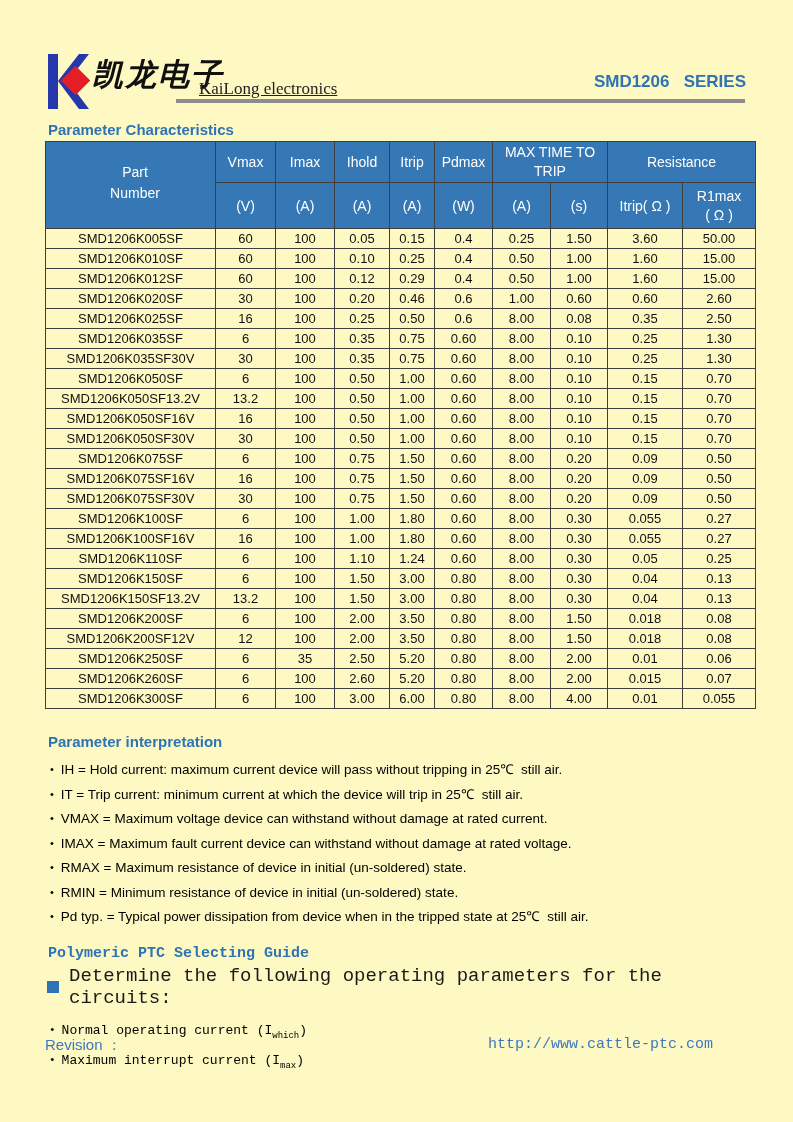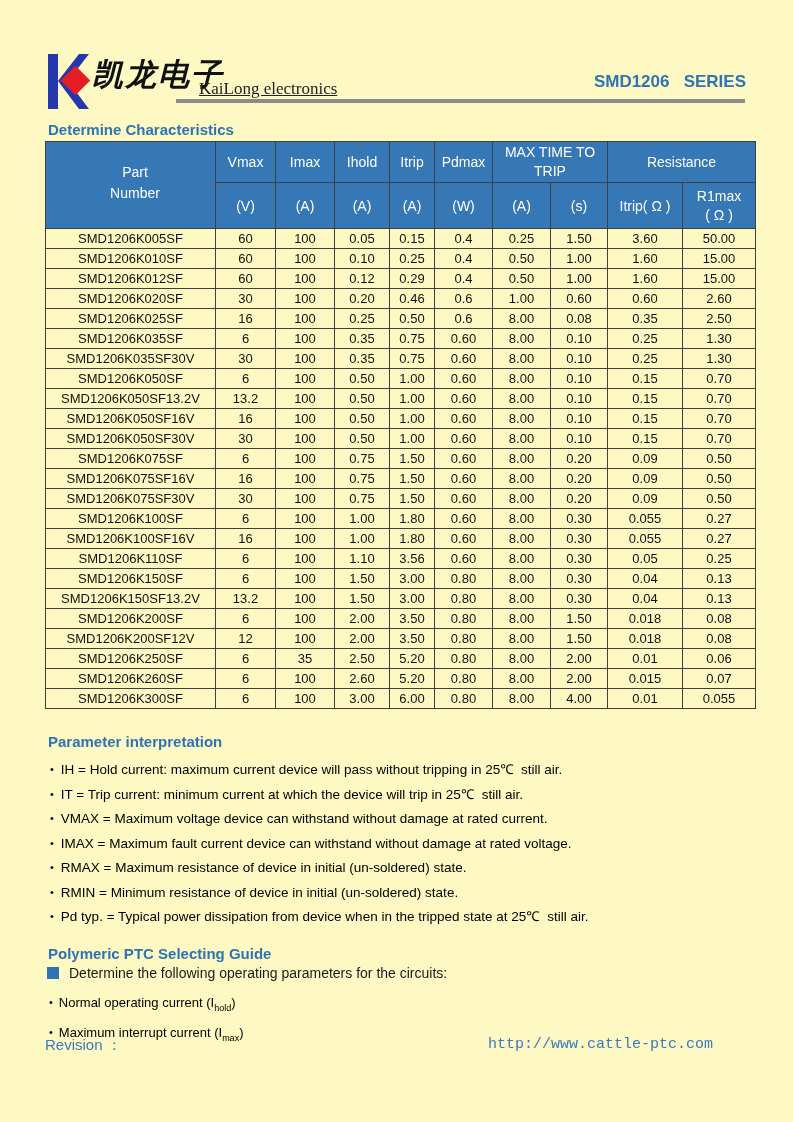--- a/index.html
+++ b/index.html
@@ -52,22 +52,22 @@
 
   
   .param { margin-top:24px; }
   .param ul { list-style:none; margin:8px 0 0 2px; }
   .param li {
     font-size:13.5px; line-height:24.5px; color:#000; white-space:pre-wrap;
   }
   .param li::before { content:"•"; font-size:11px; margin:0 7px 0 3px; position:relative; top:-1px; }
 
   
-  .guide { margin-top:15px; }
-  .guide-intro { display:flex; align-items:center; margin:0 0 0 2px; font-size:14px; }
+  .guide { margin-top:15px;font-family:Liberation Mono, monospace; }
+  .guide-intro { display:flex; align-items:center; margin:0 0 0 2px; font-size:19px; }
   .sq { width:12px; height:12px; background:#2e74b5; margin-right:10px; flex:0 0 auto; }
   .guide-bullets { list-style:none; margin:9px 0 0 4px; }
   .guide-bullets li { font-size:13px; line-height:25px; color:#000; }
   .guide-bullets li::before { content:"•"; font-size:11px; margin-right:6px; position:relative; top:-1px; }
   .guide-bullets sub { font-size:9px; }
 
   
   .footer { position:absolute; top:1036px; left:45px; width:710px; display:flex; font-size:15px; }
   .rev { color:#3e78c0; }
   .url { margin-left:auto; margin-right:42px; color:#3e78c0; text-decoration:none;font-family:Liberation Mono, monospace; }
@@ -84,21 +84,21 @@
       <rect x="17" y="18" width="21" height="21" transform="rotate(45 27.5 28.5)" fill="#e31e24"></rect>
     </svg>
     <div class="logo-cn">凯龙电子</div>
   </div>
   <div class="logo-en" style="position:absolute; top:79px; left:199px;">KaiLong electronics</div>
   <div class="series">SMD1206   SERIES</div>
   <div class="rule"></div>
 
   <div class="content">
 
-    <div class="sec-title">Determine Characteristics</div>
+    <div class="sec-title">Parameter Characteristics</div>
 
     <table class="ec">
       <colgroup>
         <col class="c-part">
           <col class="c-vmax">
           <col class="c-imax">
           <col class="c-ihold">
           <col class="c-itrip">
         <col class="c-pdmax">
           <col class="c-ta">
@@ -329,21 +329,21 @@
             <td>8.00</td>
             <td>0.30</td>
             <td>0.055</td>
             <td>0.27</td>
           </tr>
           <tr>
             <td>SMD1206K110SF</td>
             <td>6</td>
             <td>100</td>
             <td>1.10</td>
-            <td>3.56</td>
+            <td>1.24</td>
             <td>0.60</td>
             <td>8.00</td>
             <td>0.30</td>
             <td>0.05</td>
             <td>0.25</td>
           </tr>
           <tr>
             <td>SMD1206K150SF</td>
             <td>6</td>
             <td>100</td>
@@ -443,21 +443,21 @@
         </ul>
     </div>
 
     <div class="guide">
       <div class="sec-title">Polymeric PTC Selecting Guide</div>
       <div class="guide-intro">
         <span class="sq"></span>
         <span>Determine the following operating parameters for the circuits:</span>
       </div>
       <ul class="guide-bullets">
-        <li><span>Normal operating current (I</span><sub>hold</sub><span>)</span></li>
+        <li><span>Normal operating current (I</span><sub>which</sub><span>)</span></li>
         <li><span>Maximum interrupt current (I</span><sub>max</sub><span>)</span></li>
       </ul>
     </div>
   </div>
 
   <div class="footer">
     <span class="rev">Revision ：</span>
     <a class="url" href="#">http://www.cattle-ptc.com</a>
   </div>
 

